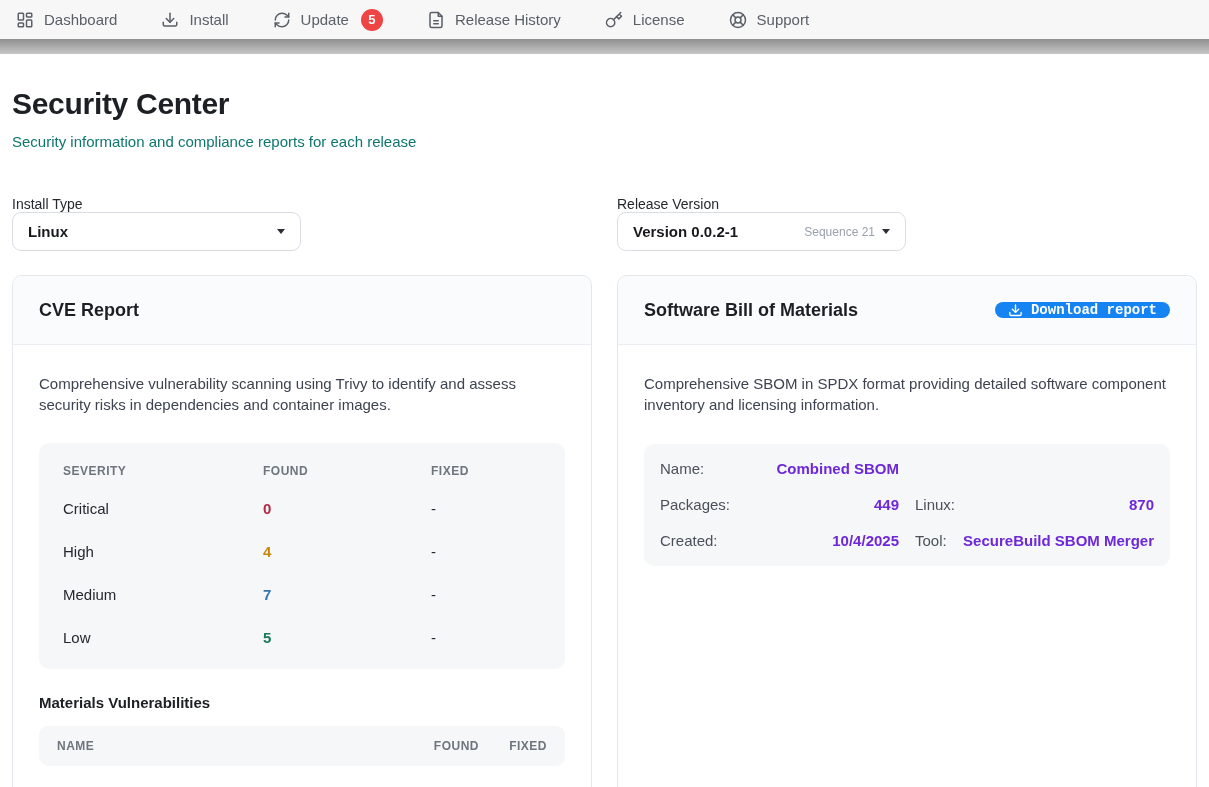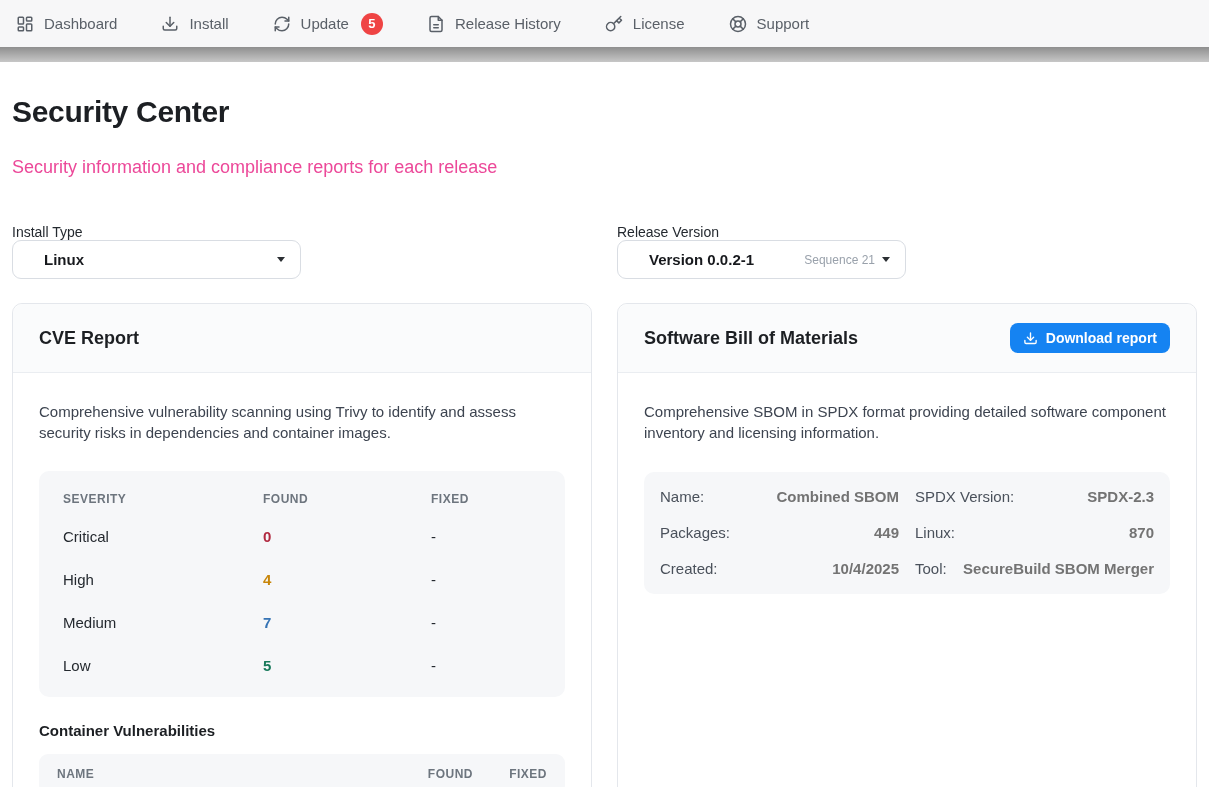--- a/index.html
+++ b/index.html
@@ -1,45 +1,45 @@
 <!DOCTYPE html>
 <html><head>
 <meta charset="utf-8">
 <style>
   * { margin: 0; padding: 0; box-sizing: border-box; }
   html, body { width: 1209px; height: 787px; overflow: hidden; background: #ffffff;
     font-family: "Liberation Sans", "DejaVu Sans", sans-serif; color: #1c1f23; }
 
   
-  .topnav { height: 47px; background: #f7f7f8; display: flex; align-items: flex-start;
+  .topnav { height: 39px; background: #f7f7f8; display: flex; align-items: flex-start;
     padding: 0 16px; gap: 44px; }
   .nav-item { height: 100%; display: flex; align-items: center; gap: 10px;
     font-size: 15px; font-weight: 500; color: #5a6068; position: relative; cursor: pointer; }
   .nav-item svg { stroke: #5a6068; }
   .nav-item.active { color: #17191d; font-weight: 600; }
   .nav-item.active svg { stroke: #17191d; }
   .nav-item.active::after { content: ""; position: absolute; left: -3px; right: -3px;
     bottom: 1px; height: 2.5px; background: #17191d; border-radius: 2px; }
   .nav-badge { width: 22px; height: 22px; border-radius: 50%; background: #ef4444;
     color: #fff; font-size: 13px; font-weight: 700; display: flex; align-items: center;
     justify-content: center; margin-left: 2px; }
   .gray-band { height: 15px; background: linear-gradient(180deg, #8f8f8f 0%, #c7c7c7 100%); }
 
   
   .main { padding: 0 12px; }
   .page-title { margin-top: 33px; font-size: 30px; font-weight: 700; color: #1c1f23;
     letter-spacing: -0.3px; }
-  .page-subtitle { margin-top: 28px; font-size: 18px; color: #ec4899; }
+  .page-subtitle { margin-top: 12px; font-size: 15px; color: #0f766e; }
 
   
   .filters { display: grid; grid-template-columns: 1fr 1fr; gap: 25px; margin-top: 46px; }
   .filter-label { font-size: 14px; color: #24292f; }
   .select { width: 289px; height: 39px; background: #fff; border: 1px solid #d9dde3;
     border-radius: 9px; display: flex; align-items: center; padding: 0 15px; cursor: pointer; }
-  .select-value { font-size: 15px; font-weight: 700; color: #17191d; margin-left: 16px; }
+  .select-value { font-size: 15px; font-weight: 700; color: #17191d; }
   .select-meta { font-size: 12px; color: #99a1ab; margin-left: auto; margin-right: 7px; }
   .caret { width: 0; height: 0; border-left: 4.5px solid transparent;
     border-right: 4.5px solid transparent; border-top: 5.5px solid #2b2f33; }
   .caret.push { margin-left: auto; }
 
   
   .cards { display: grid; grid-template-columns: 1fr 1fr; gap: 25px; margin-top: 24px;
     align-items: stretch; }
   .card { border: 1px solid #e4e7ec; border-radius: 10px; background: #fff;
     min-height: 560px; }
@@ -59,35 +59,35 @@
     letter-spacing: 0.5px; }
   .sev-row { padding: 13px 0; font-size: 15px; }
   .sev-name { color: #24292f; }
   .sev-found { font-weight: 700; }
   .sev-fixed { color: #24292f; }
 
   .section-title { margin-top: 25px; font-size: 15px; font-weight: 600; color: #1c1f23; }
   .cv-table-head { margin-top: 15px; background: #f6f7f9; border-radius: 9px; height: 40px;
     display: grid; grid-template-columns: 1fr 80px 68px; align-items: center;
     padding: 0 18px; font-size: 12px; font-weight: 600; color: #6d757e;
-    letter-spacing: 0.5px; gap: 6px; }
+    letter-spacing: 0.5px; }
   .cv-table-head .right { text-align: right; }
 
   
   .btn-primary { background: #1583f2; color: #fff; border: none; border-radius: 8px;
-    height: 30px; padding: 0 13px; font-size: 14px; font-weight: 600; display: flex;
-    align-items: center; gap: 8px; cursor: pointer; font-family: Liberation Sans, sans-serif; }
+    height: 16px; padding: 0 13px; font-size: 14px; font-weight: 600; display: flex;
+    align-items: center; gap: 8px; cursor: pointer; font-family: Liberation Mono, monospace; }
   .sbom-details { margin-top: 28px; background: #f6f7f9; border-radius: 10px;
     padding: 7px 16px; }
   .sbom-row { display: grid; grid-template-columns: 1fr 1fr; column-gap: 16px;
     padding: 9.5px 0; }
   .sbom-cell { display: flex; justify-content: space-between; align-items: flex-end;
     font-size: 15px; gap: 10px; }
   .sbom-label { color: #4a515b; white-space: nowrap; }
-  .sbom-value { font-weight: 700; color: #737373; text-align: right; white-space: nowrap; }
+  .sbom-value { font-weight: 700; color: #6d28d9; text-align: right; white-space: nowrap; }
 </style>
 </head>
 <body>
 
 <nav class="topnav">
   <div class="nav-item">
     <svg width="18" height="18" viewBox="0 0 24 24" fill="none" stroke-width="2" stroke-linecap="round" stroke-linejoin="round">
         <rect x="3" y="3" width="7" height="9" rx="1"></rect>
         <rect x="14" y="3" width="7" height="5" rx="1"></rect>
         <rect x="14" y="12" width="7" height="9" rx="1"></rect>
@@ -194,21 +194,21 @@
             <span class="sev-found" style="color: rgb(54, 116, 181);">7</span>
             <span class="sev-fixed">-</span>
           </div>
           <div class="sev-row">
             <span class="sev-name">Low</span>
             <span class="sev-found" style="color: rgb(23, 121, 90);">5</span>
             <span class="sev-fixed">-</span>
           </div>
         </div>
 
-        <h3 class="section-title">Container Vulnerabilities</h3>
+        <h3 class="section-title">Materials Vulnerabilities</h3>
         <div class="cv-table-head">
           <span>NAME</span>
           <span class="right">FOUND</span>
           <span class="right">FIXED</span>
         </div>
       </div>
     </section>
 
     <section class="card">
       <div class="card-header">
@@ -224,24 +224,20 @@
       </div>
       <div class="card-body">
         <p class="card-desc">Comprehensive SBOM in SPDX format providing detailed software component inventory and licensing information.</p>
 
         <div class="sbom-details">
           <div class="sbom-row">
             <div class="sbom-cell">
               <span class="sbom-label">Name:</span>
               <span class="sbom-value">Combined SBOM</span>
             </div>
-            <div class="sbom-cell">
-              <span class="sbom-label">SPDX Version:</span>
-              <span class="sbom-value">SPDX-2.3</span>
-            </div>
           </div>
           <div class="sbom-row">
             <div class="sbom-cell">
               <span class="sbom-label">Packages:</span>
               <span class="sbom-value">449</span>
             </div>
             <div class="sbom-cell">
               <span class="sbom-label">Linux:</span>
               <span class="sbom-value">870</span>
             </div>

